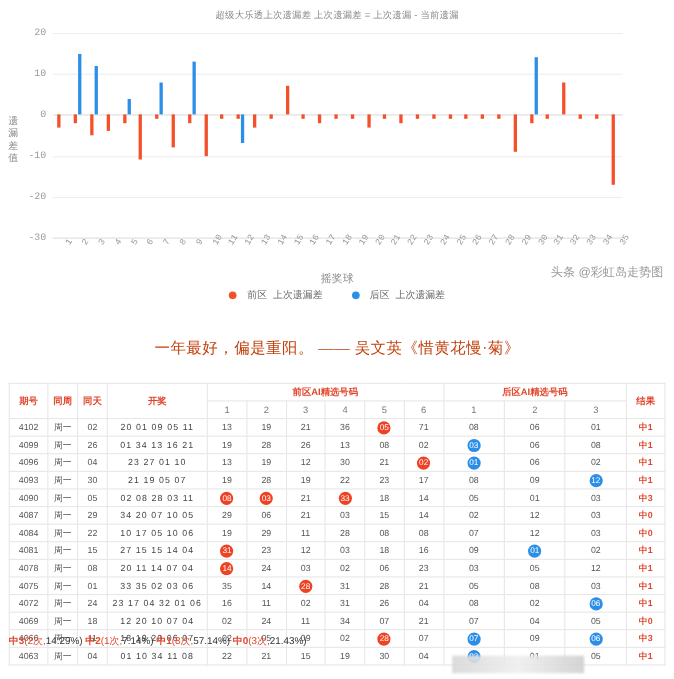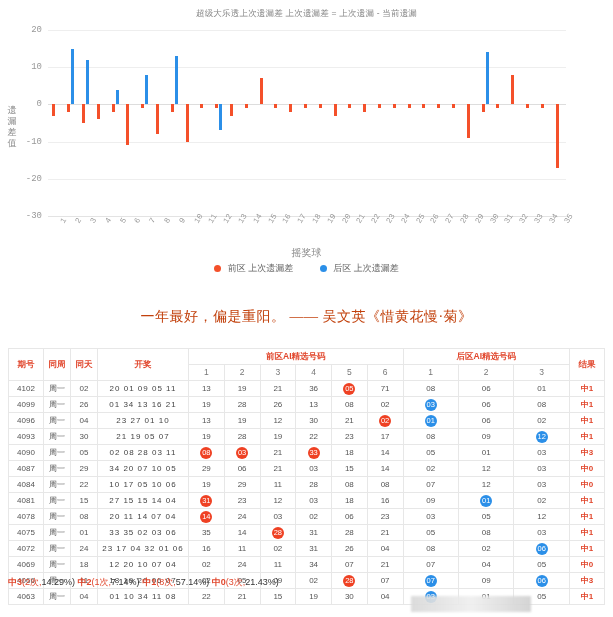--- a/index.html
+++ b/index.html
@@ -50,21 +50,21 @@
     white-space:nowrap;
   }
   .axis-x{position:absolute;left:0;top:186px;width:100%;height:1px;background:#e3e3e3;}
   .legend{
     position:absolute;left:0;top:262px;width:613px;text-align:center;font-size:9px;color:#666;
   }
   .legend span.dot{
     display:inline-block;width:7px;height:7px;border-radius:50%;
     margin:0 4px -1px 0;
   }
-  .legend .li{display:inline-block;margin:0 12px;}
+  .legend .li{display:inline-block;margin:0 12px;font-family:Liberation Mono, monospace;}
   .watermark{
     position:absolute;right:10px;top:240px;font-size:11px;color:#9a9a9a;
   }
 
   
   .quote{
     position:absolute;left:0;top:288px;width:613px;height:58px;
     display:flex;align-items:center;justify-content:center;
     font-family:"Liberation Serif", serif;
     font-size:14px;color:#c2410c;letter-spacing:.5px;
@@ -294,20 +294,21 @@
       <span class="li">
         <span class="dot" style="background:#f4502a"></span>
         <span>前区 上次遗漏差</span>
       </span>
       <span class="li">
         <span class="dot" style="background:#2b8fe8"></span>
         <span>后区 上次遗漏差</span>
       </span>
     </div>
 
+    <div class="watermark">头条 @彩虹岛走势图</div>
   </div>
 
   <div class="quote">一年最好，偏是重阳。 —— 吴文英《惜黄花慢·菊》</div>
 
   <div class="tbl-wrap">
     <table>
       <thead>
         <tr id="grouphdr">
             <th rowspan="2" style="width: 34px;">期号</th>
             <th rowspan="2" style="width: 26px;">同周</th>

